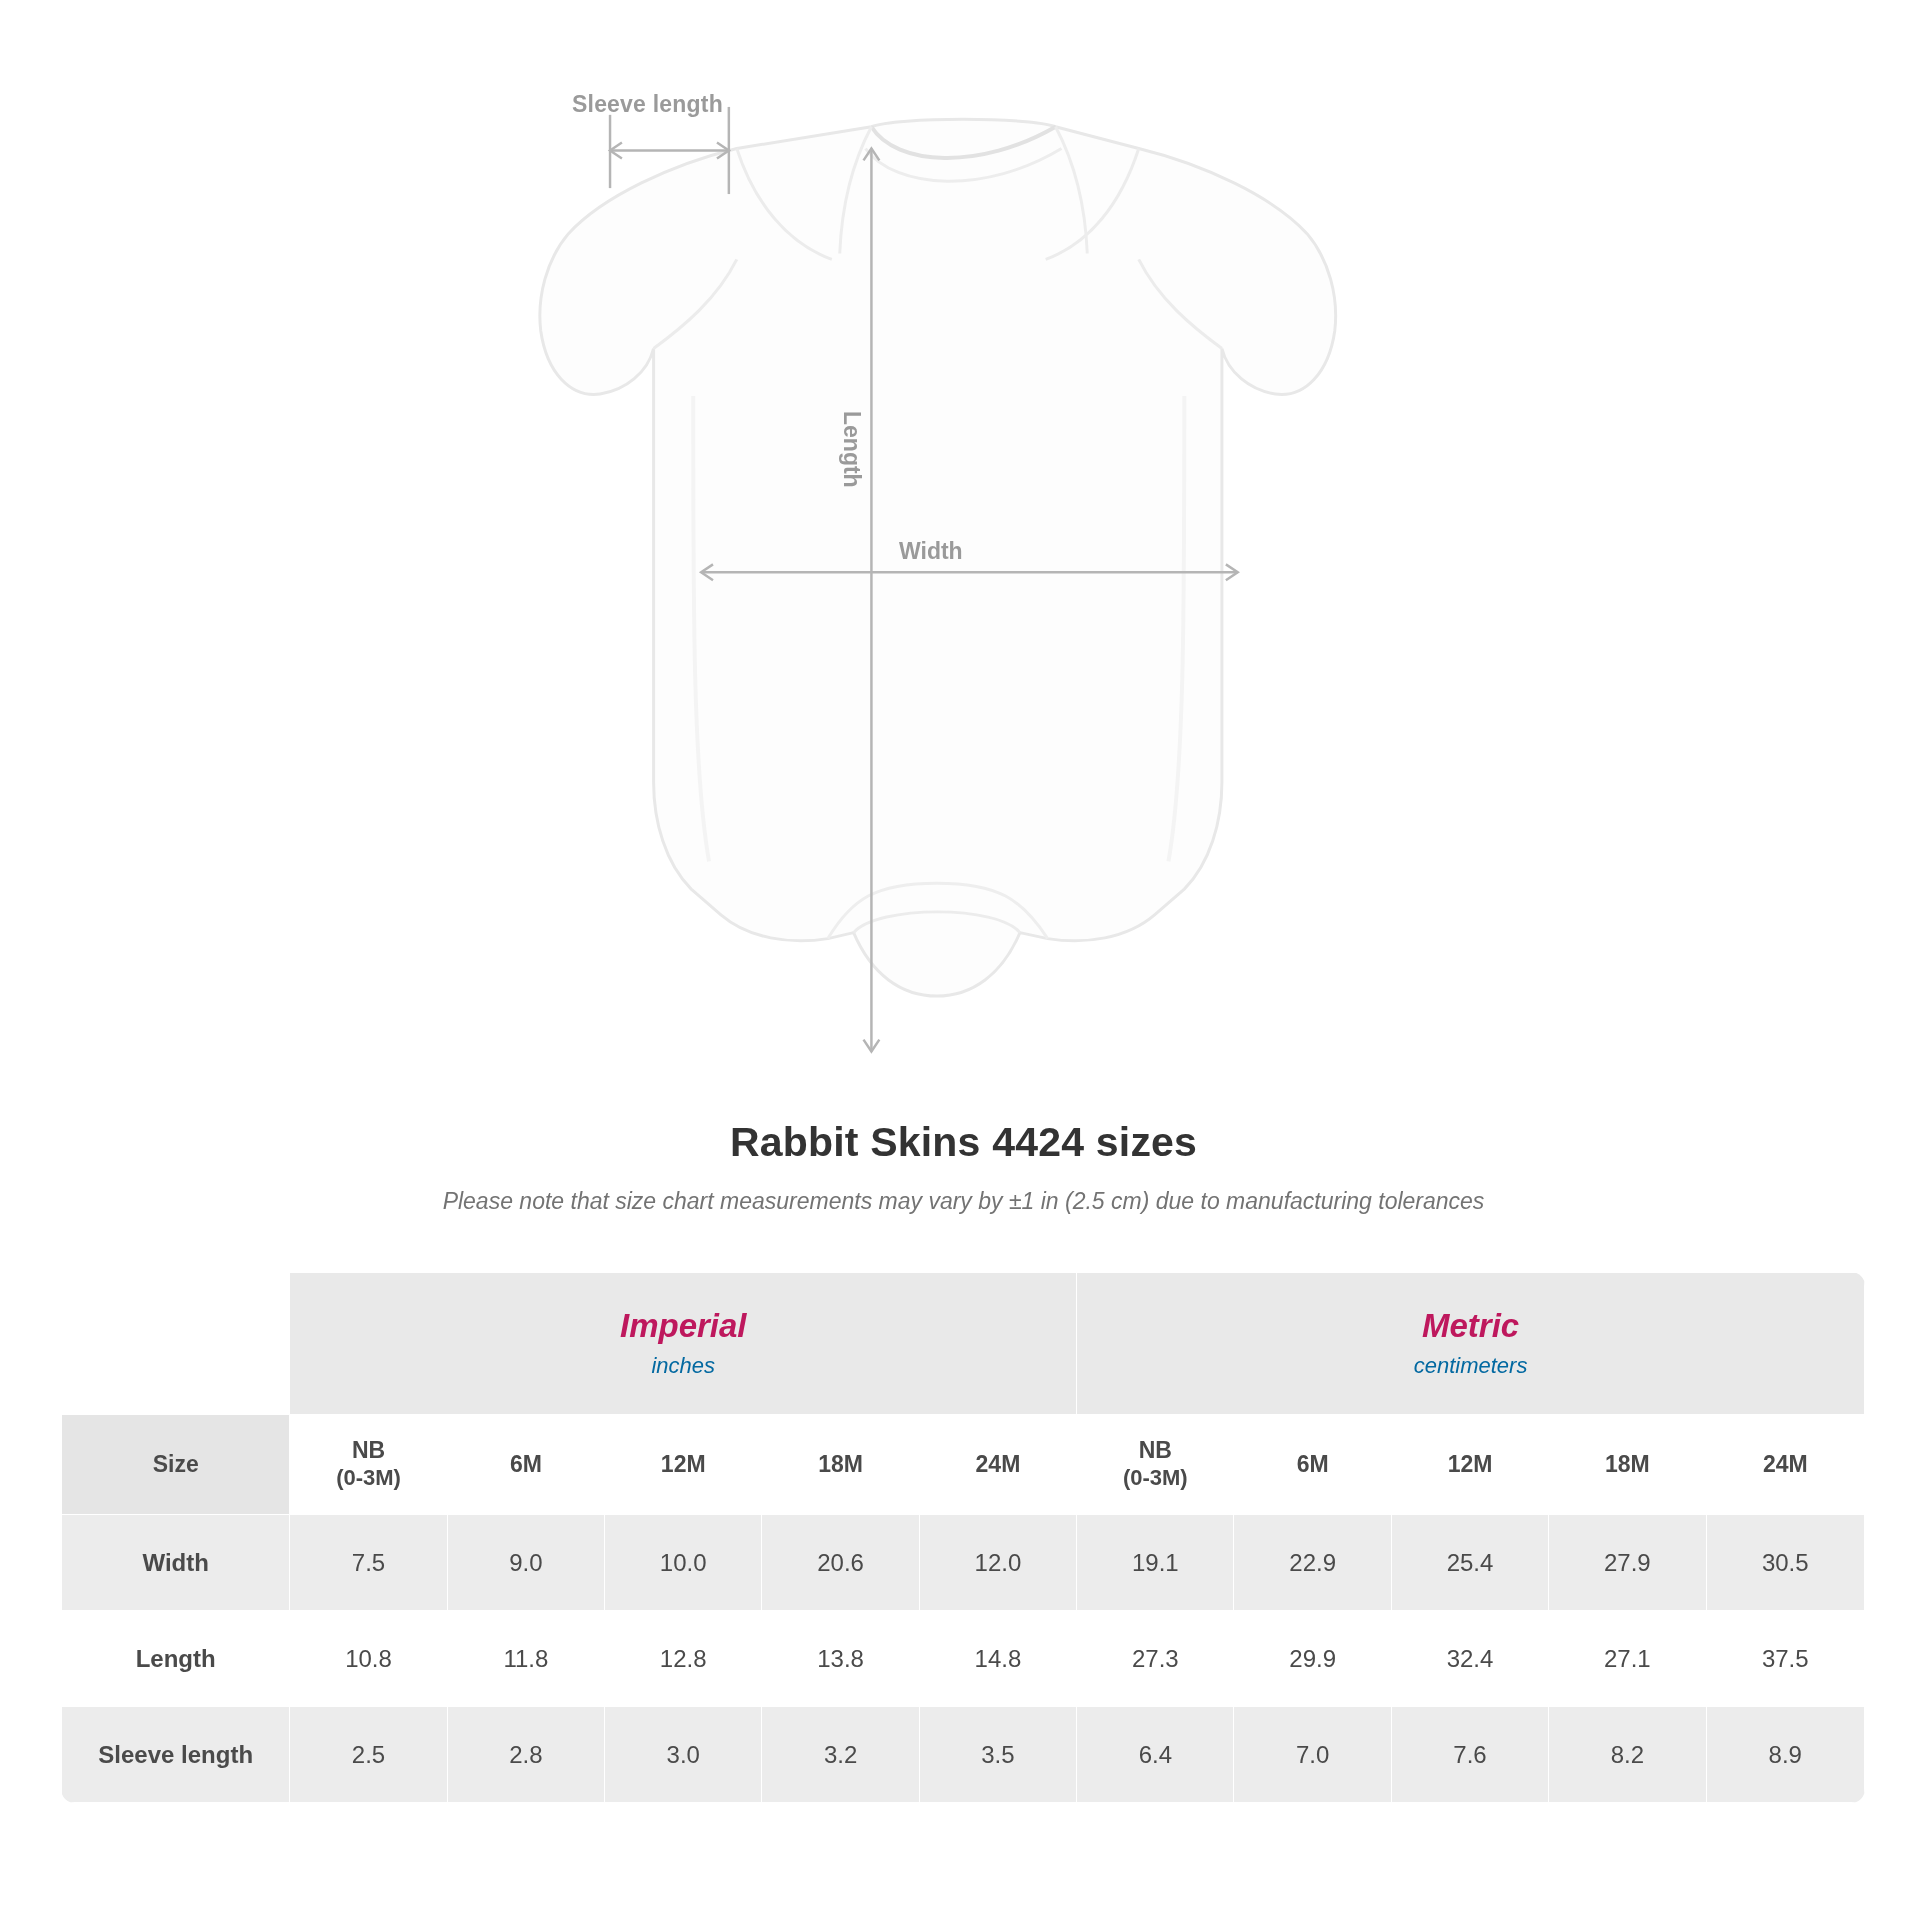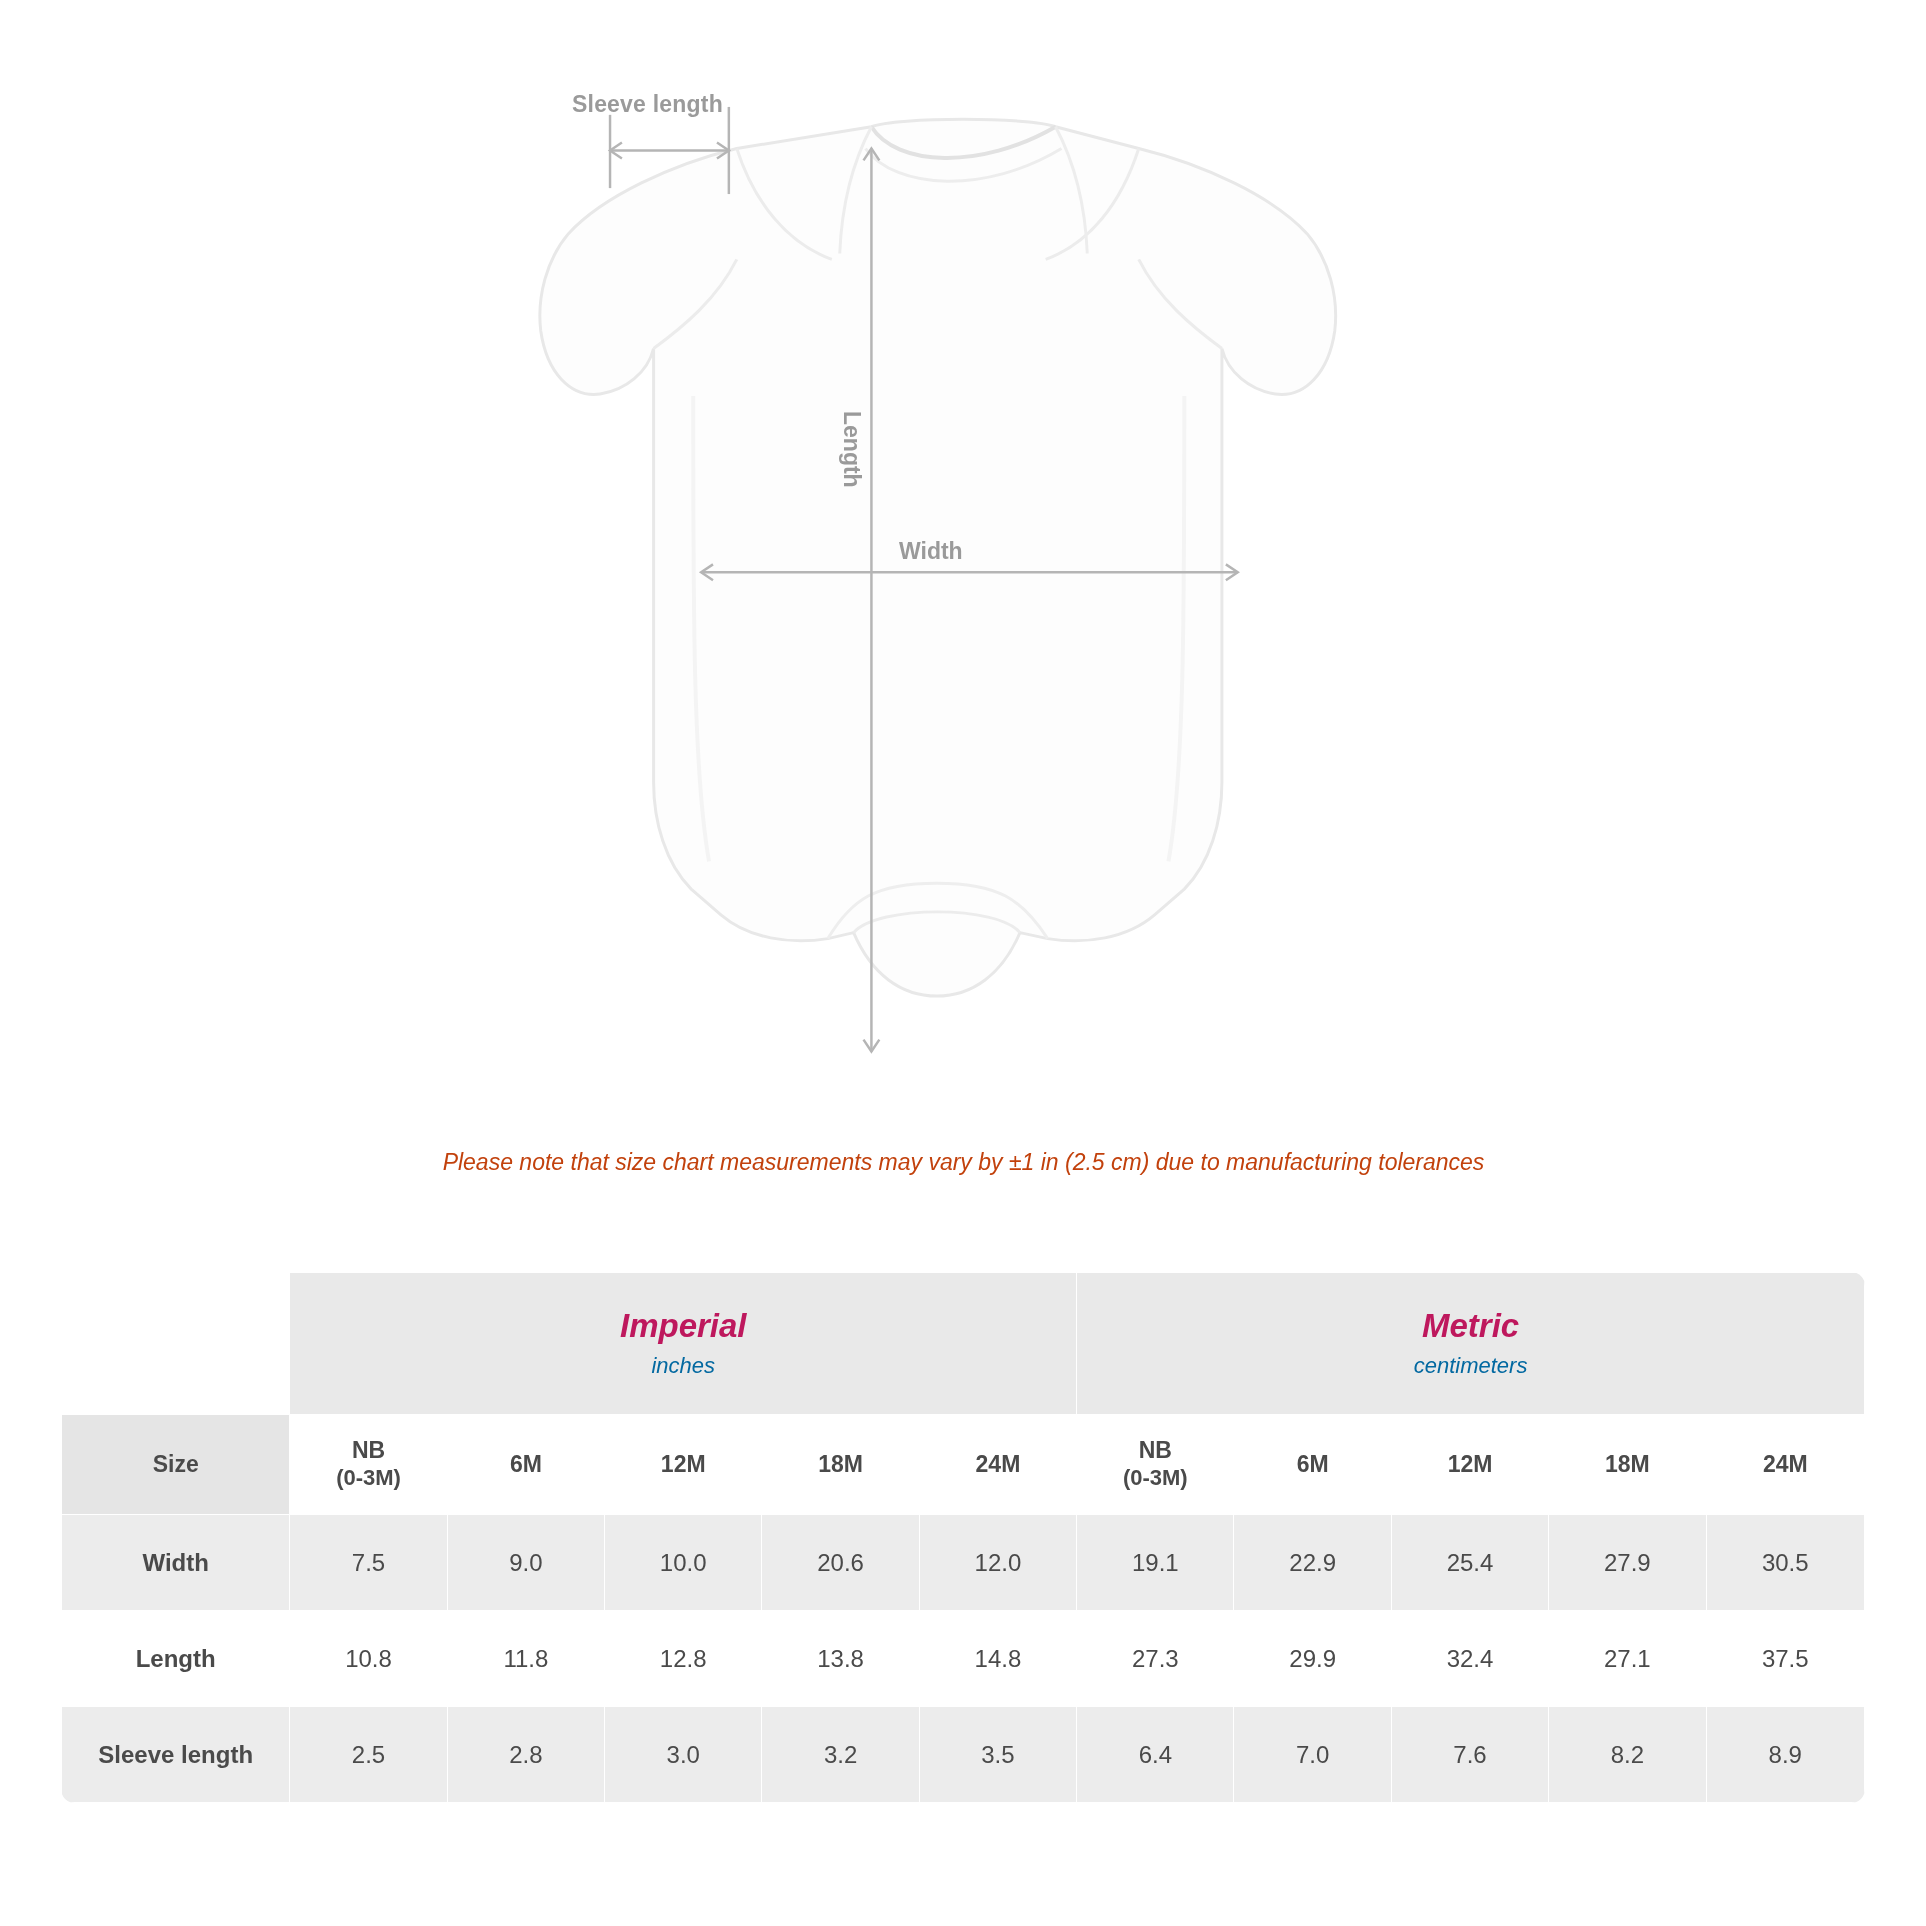--- a/index.html
+++ b/index.html
@@ -73,24 +73,24 @@
     text-align: center;
   }
   .chart-title {
     font-size: 41px;
     font-weight: bold;
     color: #333333;
     margin: 0;
     letter-spacing: 0.2px;
   }
   .chart-note {
-    margin-top: 30px;
+    margin-top: 22px;
     font-size: 23px;
     font-style: italic;
-    color: #c2410c;
+    color: #737373;
   }
 
   
   .table-wrap {
     position: absolute;
     left: 61px;
     top: 1272px;
     width: 1804px;
   }
   table.size-table {
@@ -232,20 +232,21 @@
         </g>
       </svg>
     </div>
 
     <div class="sleeve-label">Sleeve length</div>
     <div class="width-label">Width</div>
     <div class="length-label">Length</div>
   </div>
 
   <div class="title-block">
+    <h1 class="chart-title">Rabbit Skins 4424 sizes</h1>
     <div class="chart-note">Please note that size chart measurements may vary by ±1 in (2.5 cm) due to manufacturing tolerances</div>
   </div>
 
   <div class="table-wrap">
     <table class="size-table">
       <colgroup>
         <col style="width:209px">
         <col style="width:144px">
           <col style="width:144px">
           <col style="width:144px">

